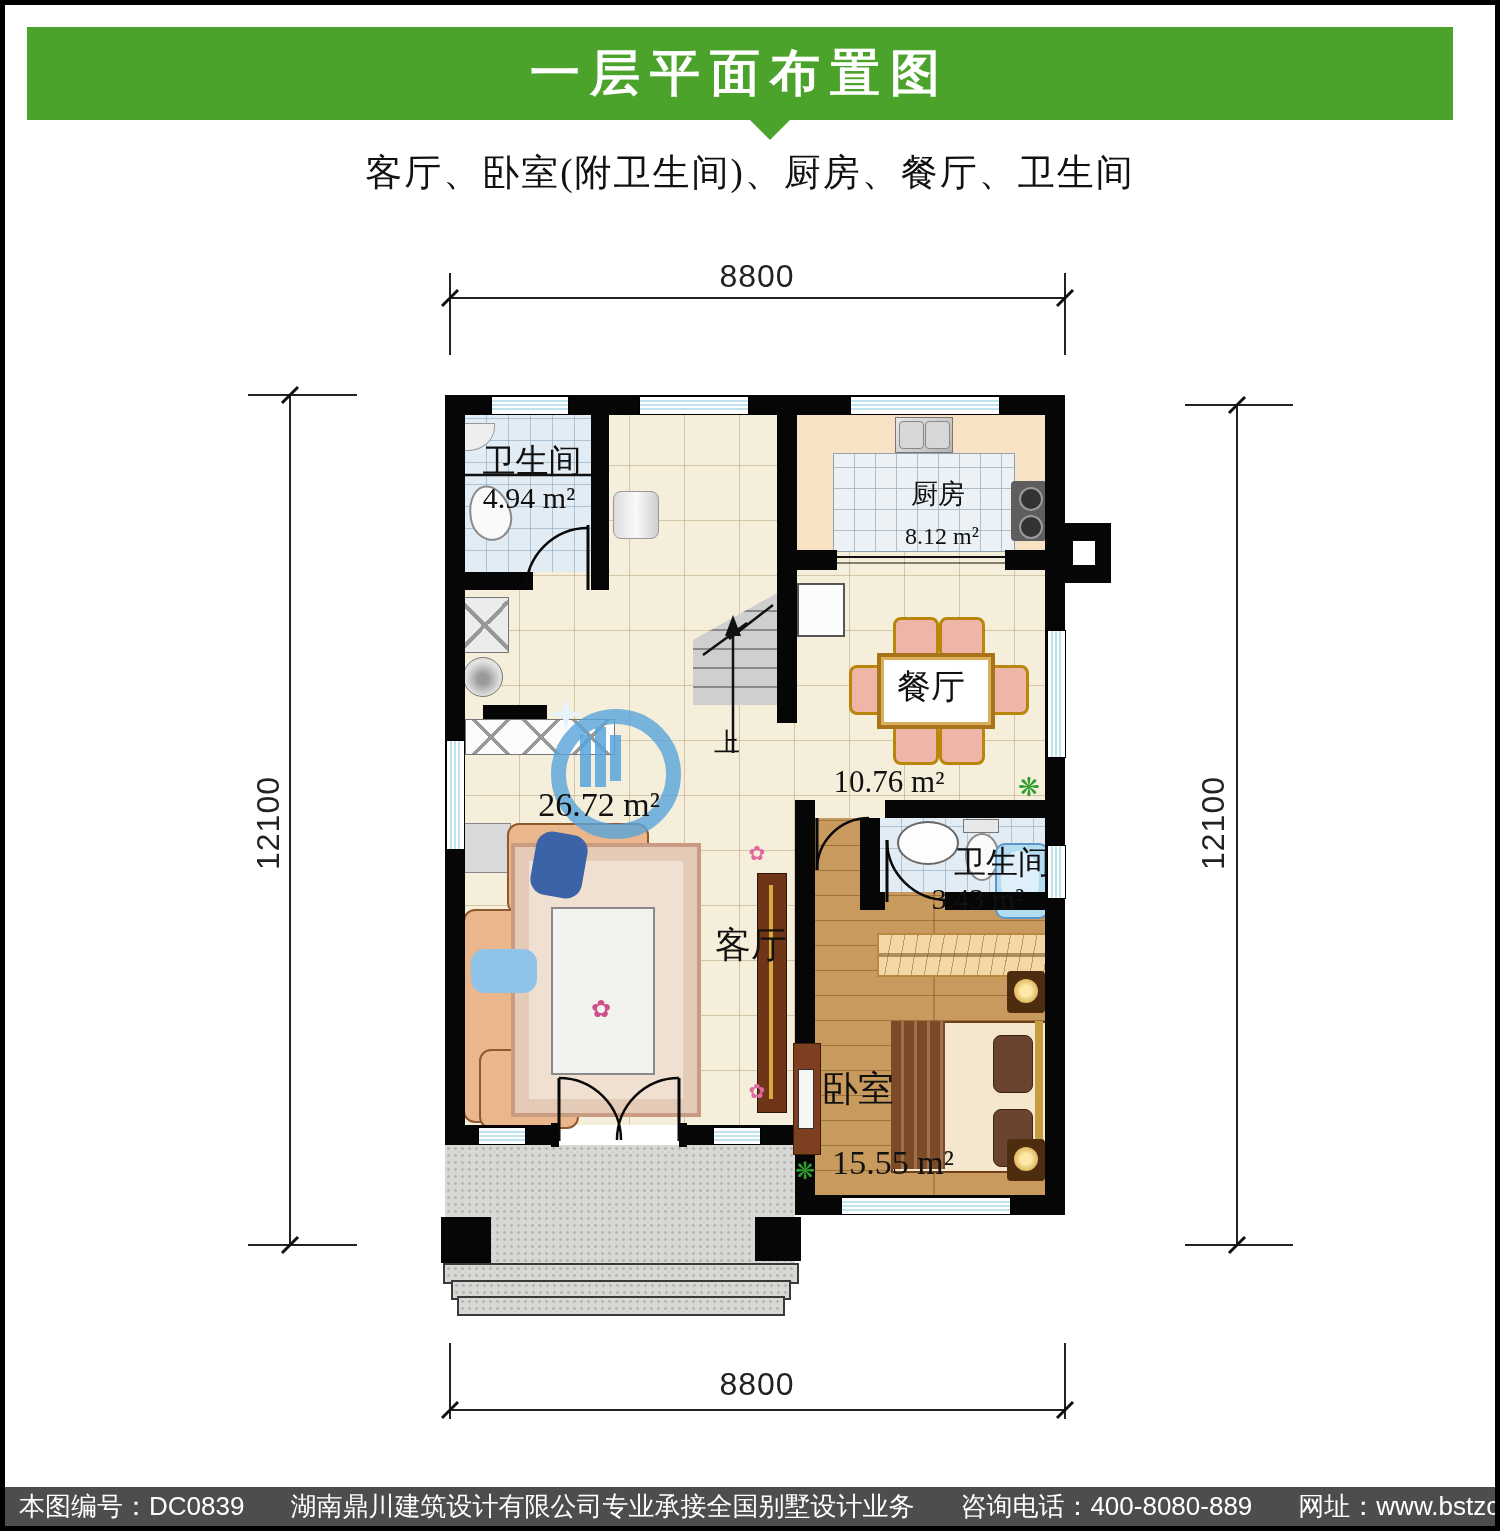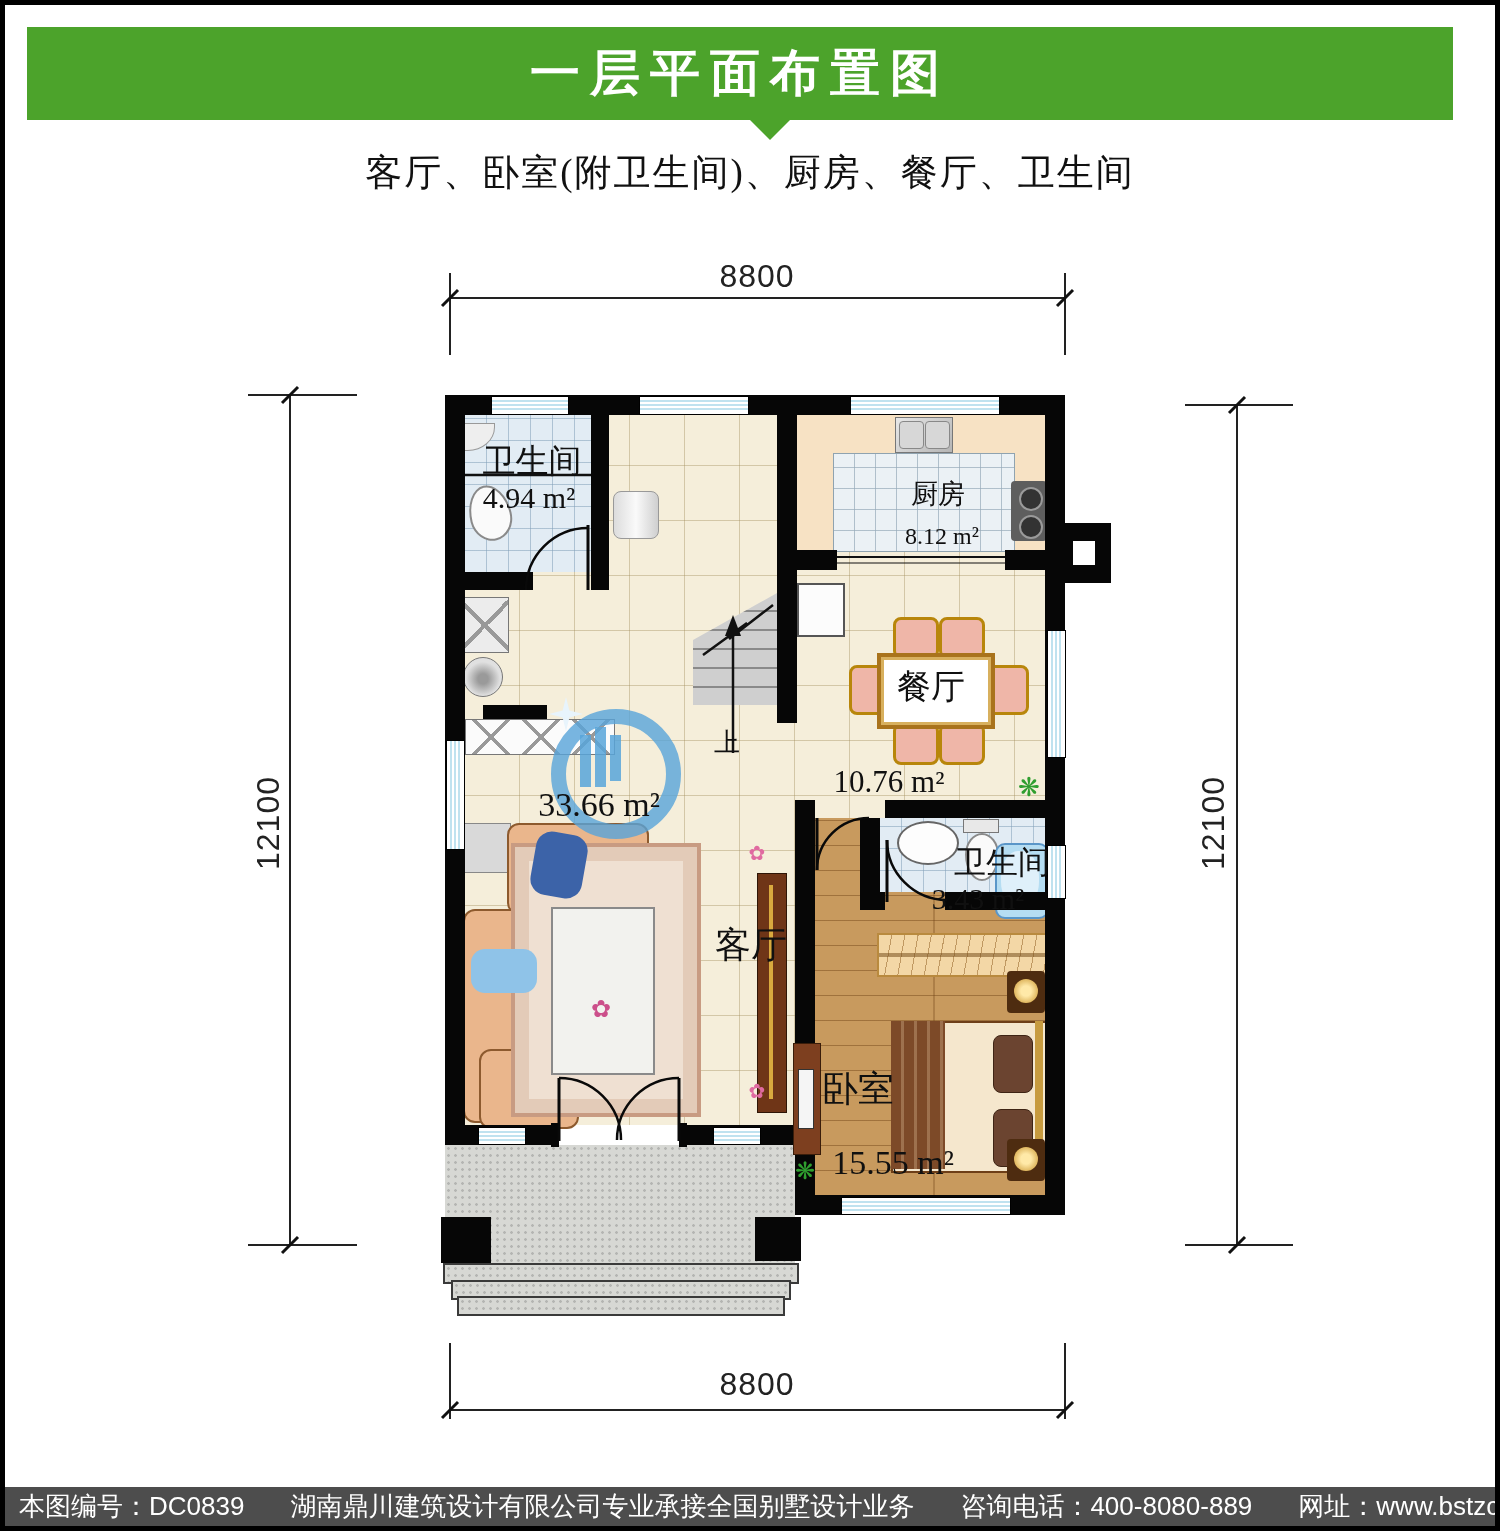--- a/index.html
+++ b/index.html
@@ -218,21 +218,21 @@
   <div class="abs wm" style="left:544px;top:692px;width:34px;height:34px;background:#e8f4fc;
        clip-path:polygon(50% 0,60% 40%,100% 50%,60% 60%,50% 100%,40% 60%,0 50%,40% 40%);filter:drop-shadow(0 0 4px #57A4D9);"></div>
 
   <div class="abs lbl serif" style="left:527px;top:456px;font-size:33px;">卫生间</div>
   <div class="abs lbl serif" style="left:524px;top:493px;font-size:30px;">4.94 m²</div>
   <div class="abs lbl serif" style="left:933px;top:489px;font-size:27px;">厨房</div>
   <div class="abs lbl serif" style="left:937px;top:525px;font-size:24px;margin-top:6px;">8.12 m²</div>
   <div class="abs lbl serif" style="left:926px;top:682px;font-size:34px;">餐厅</div>
   <div class="abs lbl serif" style="left:884px;top:777px;font-size:31px;">10.76 m²</div>
   <div class="abs lbl serif" style="left:746px;top:940px;font-size:36px;">客厅</div>
-  <div class="abs lbl serif" style="left:594px;top:800px;font-size:34px;">33.66 m²</div>
+  <div class="abs lbl serif" style="left:594px;top:800px;font-size:34px;">26.72 m²</div>
   <div class="abs lbl serif" style="left:997px;top:858px;font-size:32px;">卫生间</div>
   <div class="abs lbl serif" style="left:973px;top:894px;font-size:30px;">3.43 m²</div>
   <div class="abs lbl serif" style="left:853px;top:1084px;font-size:36px;">卧室</div>
   <div class="abs lbl serif" style="left:888px;top:1158px;font-size:34px;">15.55 m²</div>
   <div class="abs lbl serif" style="left:722px;top:737px;font-size:26px;">上</div>
 
   <div class="abs dimtxt" style="left:752px;top:271px;">8800</div>
   <div class="abs dimtxt" style="left:752px;top:1379px;">8800</div>
   <div class="abs dimtxt" style="left:263px;top:818px;transform:translate(-50%,-50%) rotate(-90deg);">12100</div>
   <div class="abs dimtxt" style="left:1208px;top:818px;transform:translate(-50%,-50%) rotate(-90deg);">12100</div>

